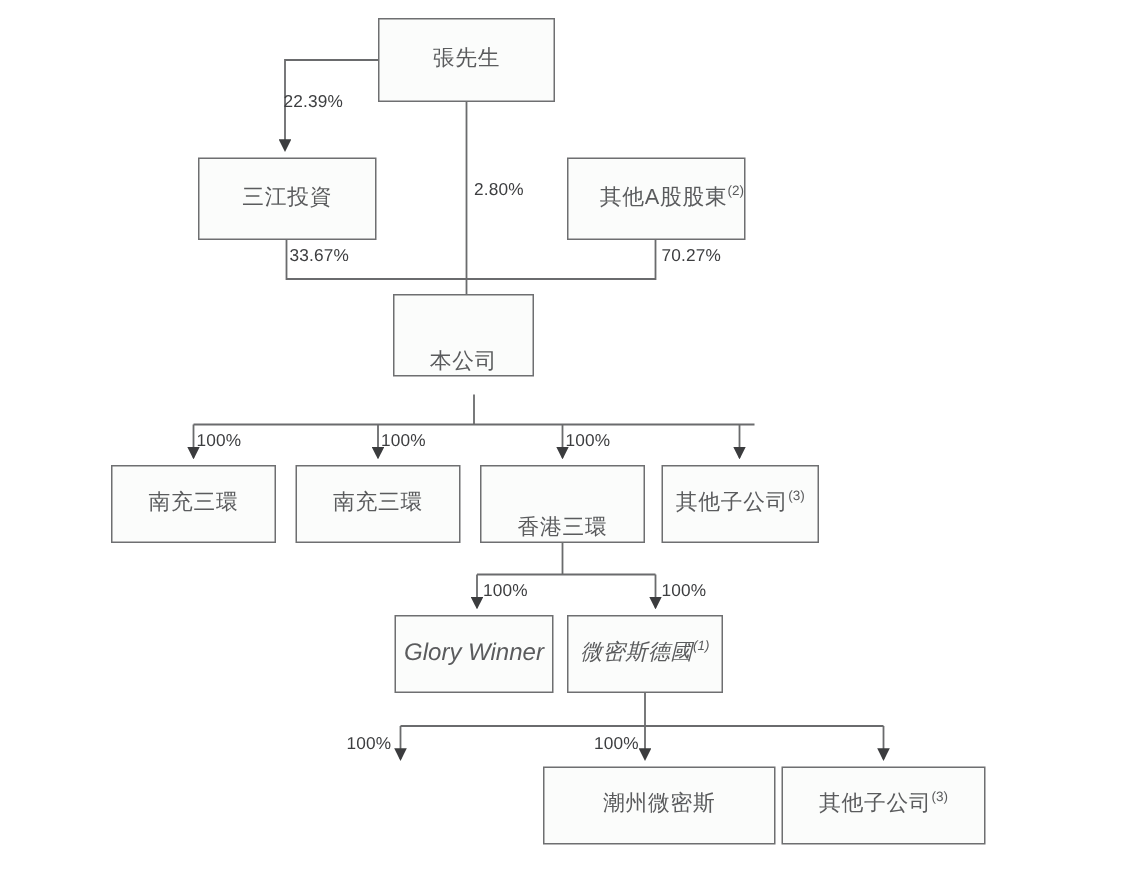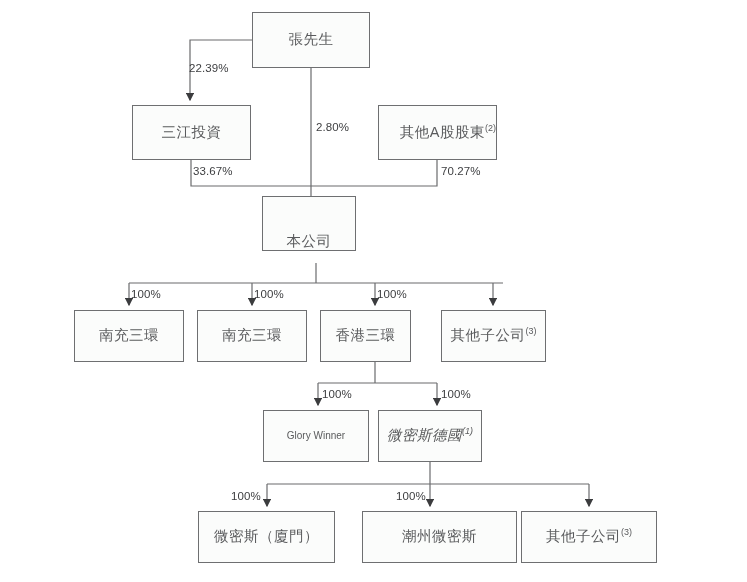--- a/index.html
+++ b/index.html
@@ -46,21 +46,22 @@
     position: relative;
   }
   .node sup {
     font-size: 9px;
     letter-spacing: 0;
     vertical-align: super;
     line-height: 0;
   }
   .node.latin {
     letter-spacing: 0px;
-    font-size: 10px;
+    font-size: 16px;
+    font-style: italic;
   }
   .edge-label {
     position: absolute;
     font-size: 11.5px;
     color: #3d3e40;
     white-space: nowrap;
     letter-spacing: 0.1px;
     font-family: "Liberation Sans", "DejaVu Sans", sans-serif;
   }
 </style>
@@ -122,39 +123,36 @@
   </div>
 
   <div class="node" style="left:74px; top:310px; width:110px; height:52px;">
     <span class="label-wrap"><span>南充三環</span></span>
   </div>
 
   <div class="node" style="left:197px; top:310px; width:110px; height:52px;">
     <span class="label-wrap"><span>南充三環</span></span>
   </div>
 
-  <div class="node" style="left:320px; top:310px; width:91px; height:52px;">
+  <div class="node" style="left:320px; top:310px; width:110px; height:52px;align-items:flex-end;">
     <span class="label-wrap"><span>香港三環</span></span>
   </div>
 
   <div class="node" style="left:441px; top:310px; width:105px; height:52px;">
     <span class="label-wrap"><span>其他子公司</span><sup>(3)</sup></span>
   </div>
 
   <div class="node latin" style="left:263px; top:410px; width:106px; height:52px;">
     <span class="label-wrap"><span>Glory Winner</span></span>
   </div>
 
   <div class="node" style="left:378px; top:410px; width:104px; height:52px;font-style:italic;">
     <span class="label-wrap"><span>微密斯德國</span><sup>(1)</sup></span>
   </div>
 
-  <div class="node" style="left:198px; top:511px; width:137px; height:52px;">
-    <span class="label-wrap"><span>微密斯（廈門）</span></span>
-  </div>
 
   <div class="node" style="left:362px; top:511px; width:155px; height:52px;">
     <span class="label-wrap"><span>潮州微密斯</span></span>
   </div>
 
   <div class="node" style="left:521px; top:511px; width:136px; height:52px;">
     <span class="label-wrap"><span>其他子公司</span><sup>(3)</sup></span>
   </div>
 
   <div class="edge-label" style="left:189px; top:62px;">22.39%</div>

